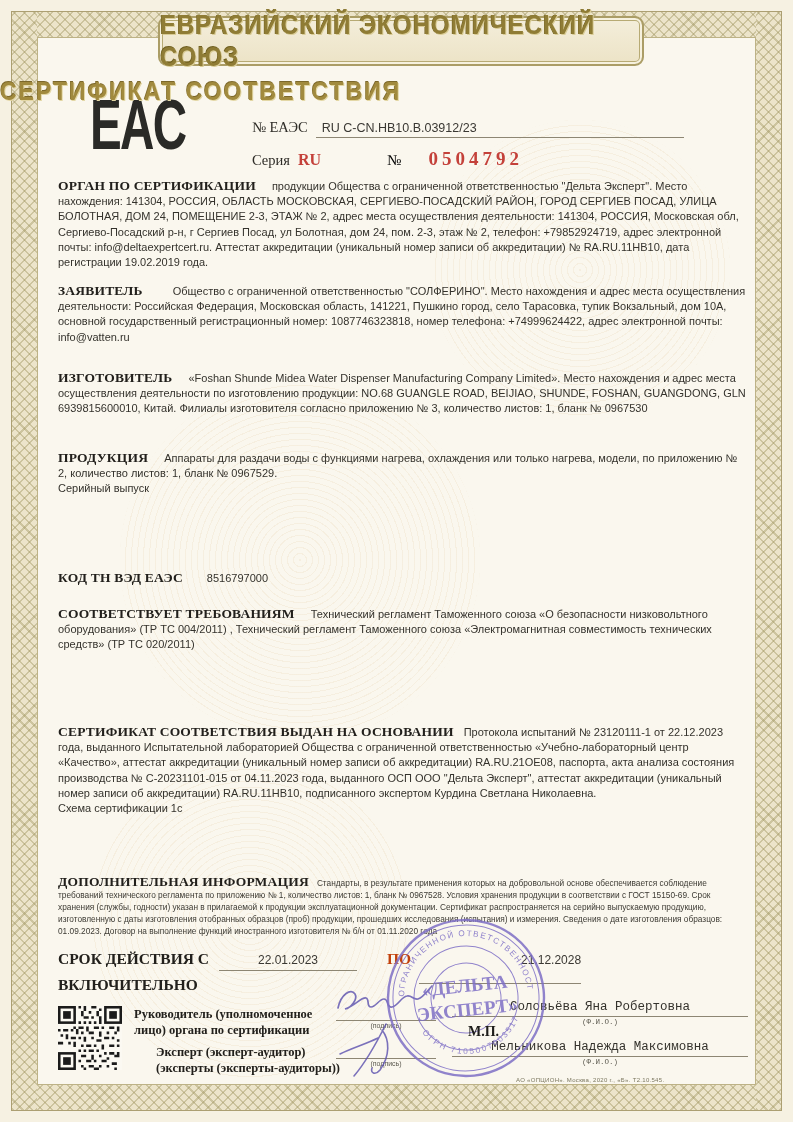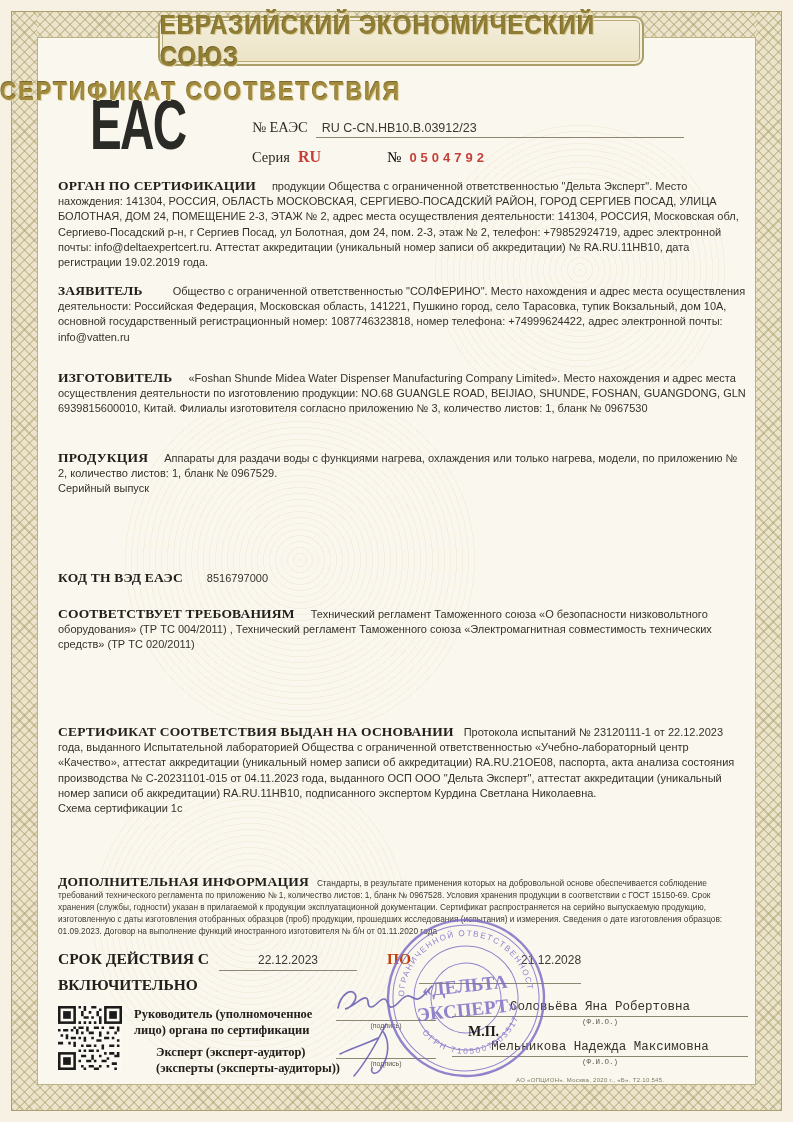--- a/index.html
+++ b/index.html
@@ -38,21 +38,21 @@
   .cert-title span{font-weight:bold;font-size:23px;letter-spacing:2px;color:#a18a3e;
     text-shadow:1px 1px 0 #e3d7a5,-0.5px -0.5px 0 #7c682a;transform:scaleY(1.1);display:inline-block;}
   .numrow{left:252px;top:118px;white-space:nowrap;}
   .lbl-serif{font-family:"Liberation Serif",serif;font-size:14.5px;color:#2e2c27;}
   .numval{display:inline-block;width:362px;margin-left:8px;padding:0 0 2px 6px;font-size:12.5px;color:#3a3833;
     border-bottom:1px solid #8d8673;}
   .serrow{left:252px;top:148px;white-space:nowrap;}
   .red{color:#c4413a;}
   .ser-ru{font-family:"Liberation Serif",serif;font-weight:bold;font-size:16px;margin-left:8px;}
   .ser-no{font-family:"Liberation Serif",serif;font-size:15px;margin-left:66px;}
-  .ser-num{font-family:Liberation Sans, sans-serif;font-weight:bold;font-size:13px;letter-spacing:4px;margin-left:8px;}
+  .ser-num{font-family:Liberation Serif, serif;font-weight:bold;font-size:19px;letter-spacing:4px;margin-left:27px;}
 
   
   .sec{left:58px;width:690px;font-size:11px;line-height:15.2px;color:#34322c;}
   .sec .h{font-family:"Liberation Serif",serif;font-weight:bold;font-size:13.5px;color:#22201c;letter-spacing:.2px;}
   .sec .t{white-space:pre-line;}
   .sec .sp{display:inline-block;width:16px;}
   .sec.small{font-size:8.3px;line-height:12px;color:#3c3a33;}
   .sec.small .h{font-size:13.5px;}
 
   
@@ -153,21 +153,21 @@
   <div class="abs sec" style="top:724px">
     <span class="h">СЕРТИФИКАТ СООТВЕТСТВИЯ  ВЫДАН НА ОСНОВАНИИ</span><span class="sp" style="width:10px"></span><span class="t">Протокола испытаний № 23120111-1 от 22.12.2023 года, выданного Испытательной лабораторией Общества с ограниченной ответственностью «Учебно-лабораторный центр «Качество», аттестат аккредитации (уникальный номер записи об аккредитации) RA.RU.21ОЕ08, паспорта, акта анализа состояния производства № С-20231101-015 от 04.11.2023 года, выданного ОСП ООО "Дельта Эксперт", аттестат аккредитации (уникальный номер записи об аккредитации) RA.RU.11НВ10, подписанного экспертом Курдина Светлана Николаевна.
 Схема сертификации 1с</span>
   </div>
 
   <div class="abs sec small" style="top:876px">
     <span class="h">ДОПОЛНИТЕЛЬНАЯ ИНФОРМАЦИЯ</span><span class="sp" style="width:8px"></span><span class="t">Стандарты, в результате применения которых на добровольной основе обеспечивается соблюдение требований технического регламента по приложению № 1, количество листов: 1, бланк № 0967528. Условия хранения продукции в соответствии с ГОСТ 15150-69. Срок хранения (службы, годности) указан в прилагаемой к продукции эксплуатационной документации. Сертификат распространяется на серийно выпускаемую продукцию, изготовленную с даты изготовления отобранных образцов (проб) продукции, прошедших исследования (испытания) и измерения. Сведения о дате изготовления образцов: 01.09.2023. Договор на выполнение функций иностранного изготовителя № б/н от 01.11.2020 года</span>
   </div>
 
   <div class="abs validity">
-    <span class="v-lbl">СРОК ДЕЙСТВИЯ С</span><span class="v-date1">22.12.2023</span><span class="v-po">ПО</span><span class="v-date2">21.12.2028</span>
+    <span class="v-lbl">СРОК ДЕЙСТВИЯ С</span><span class="v-date1">22.01.2023</span><span class="v-po">ПО</span><span class="v-date2">21.12.2028</span>
   </div>
   <div class="abs v-incl v-lbl">ВКЛЮЧИТЕЛЬНО</div>
 
   <svg class="abs qr" viewBox="0 0 25 25" aria-hidden="true">
     <rect width="25" height="25" fill="#fbf9f2"></rect>
     <g fill="#1b1b1b">
       <path d="M0 0h7v7H0z"></path>
         <path d="M18 0h7v7h-7z"></path>
         <path d="M0 18h7v7H0z"></path>
     </g>

